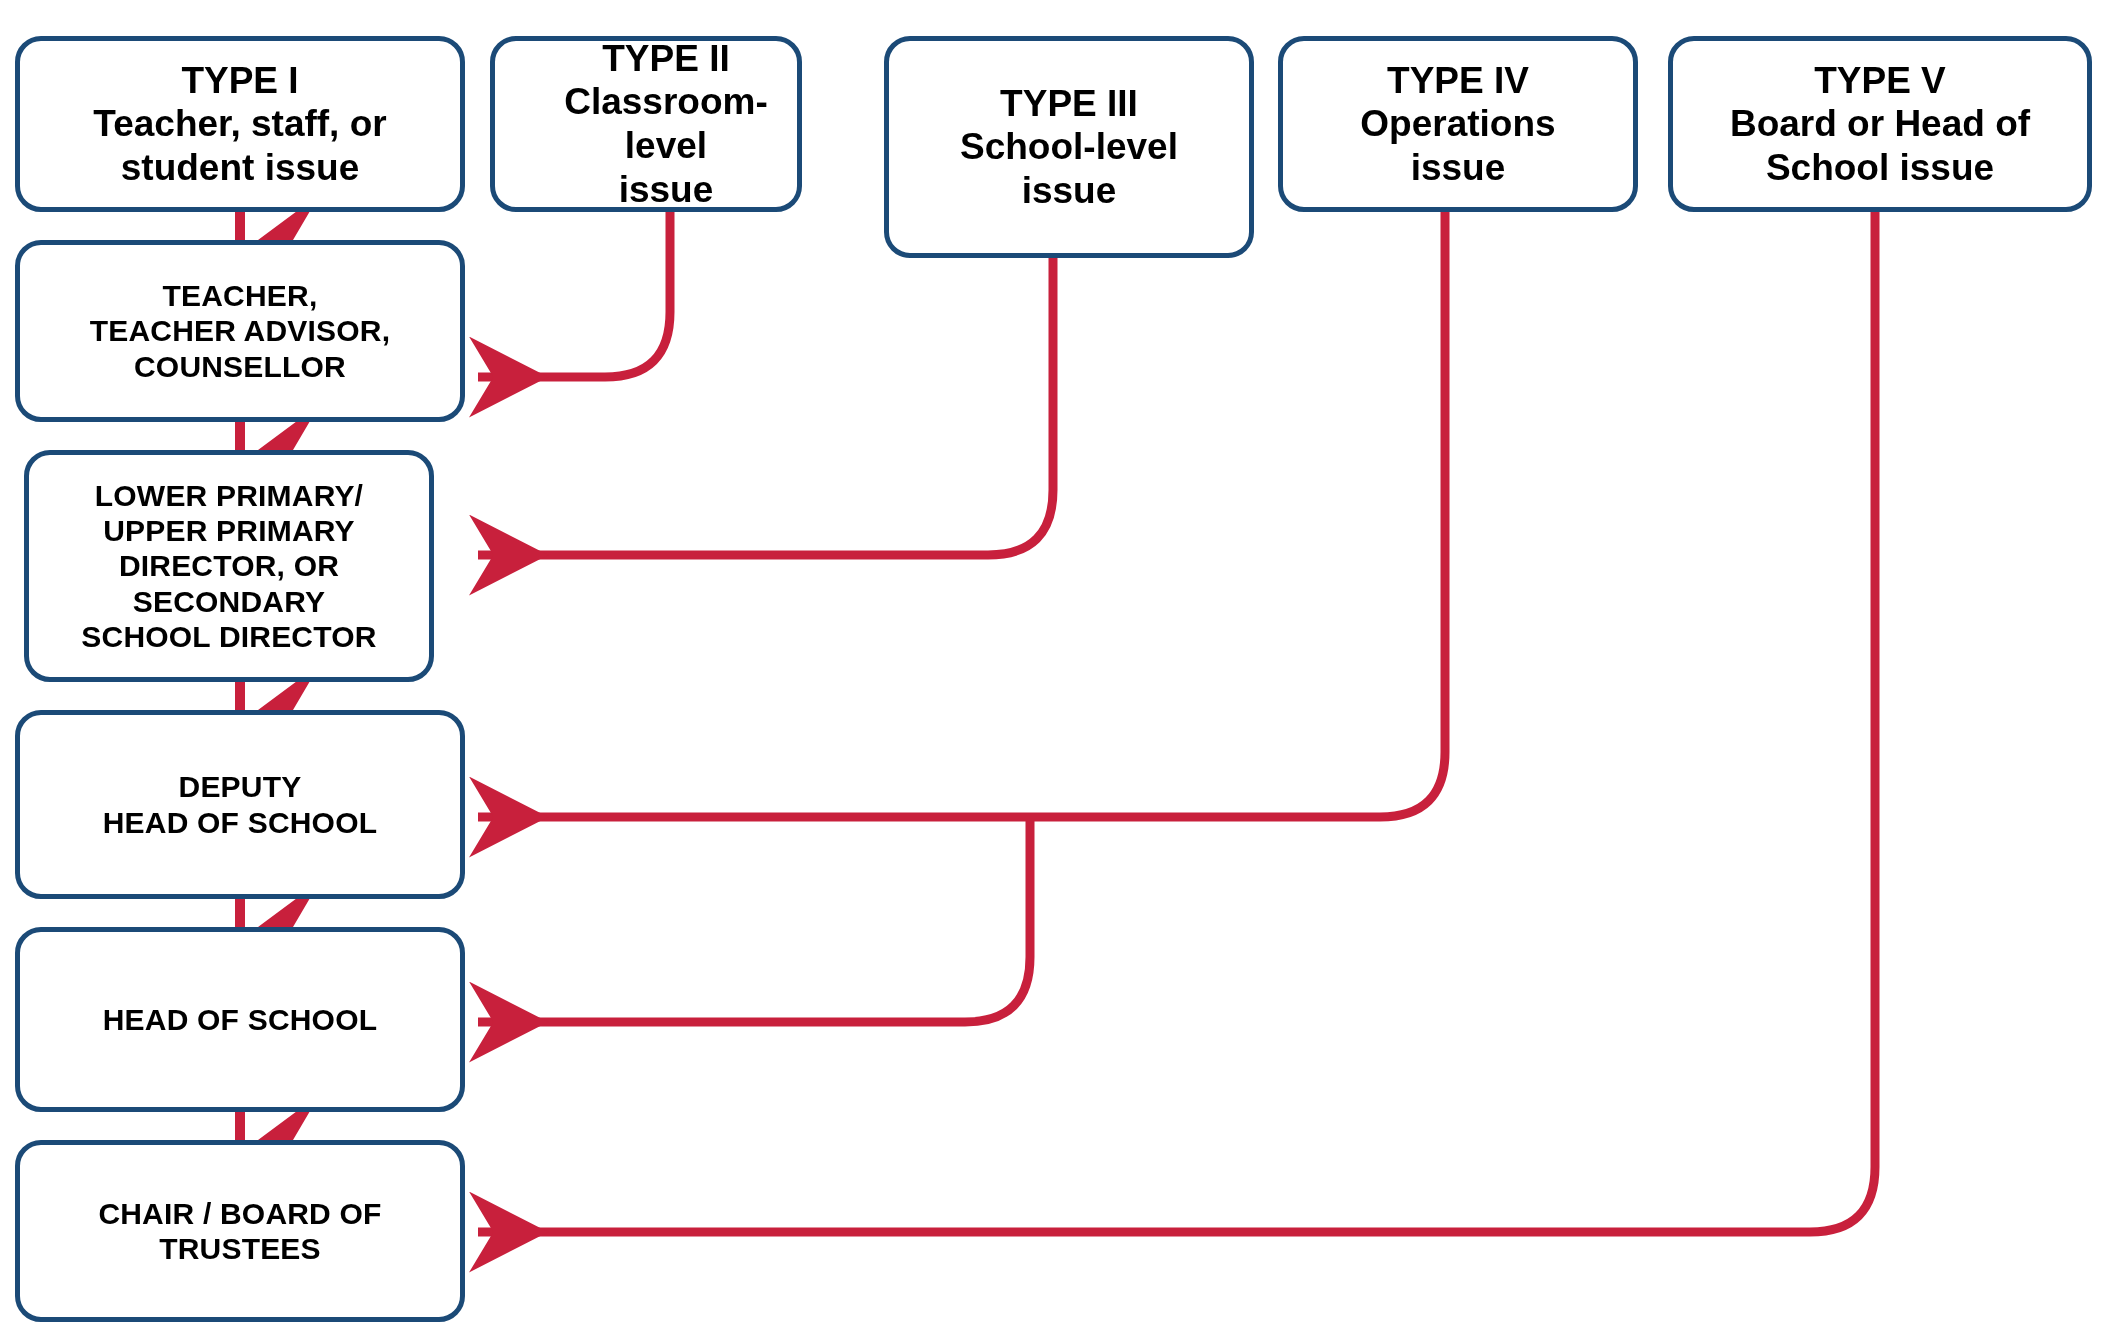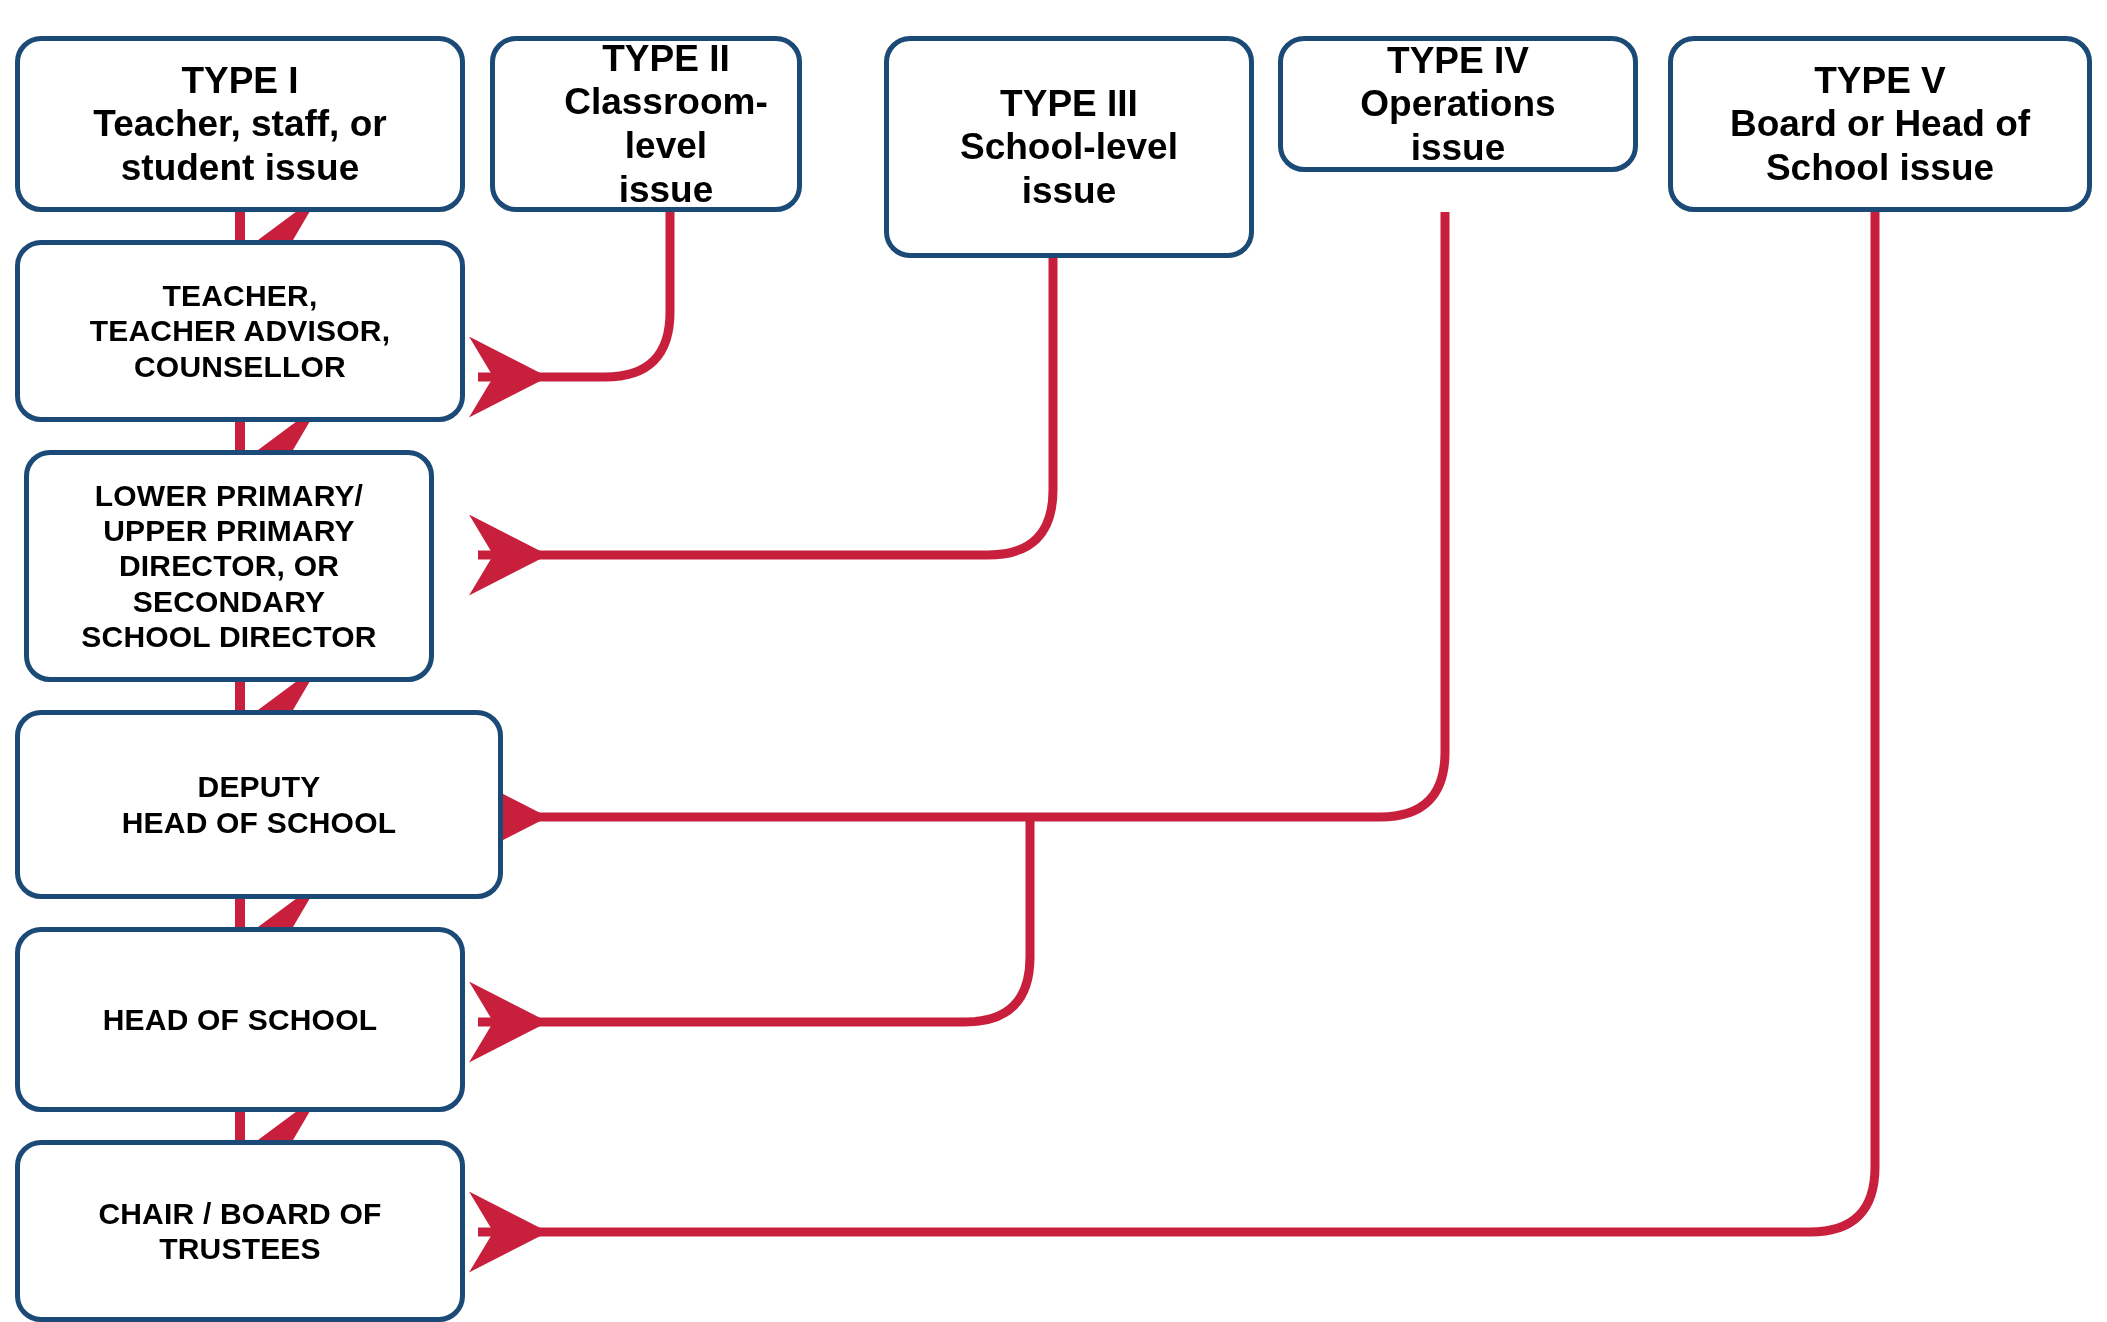--- a/index.html
+++ b/index.html
@@ -121,21 +121,21 @@
 Classroom-level
 issue</span>
   </div>
 
   <div class="node type-node" style="left:884px; top:24px; width:370px; height:222px;">
     <span class="label">TYPE III
 School-level
 issue</span>
   </div>
 
-  <div class="node type-node" style="left:1278px; top:24px; width:360px; height:136px;">
+  <div class="node type-node" style="left:1278px; top:24px; width:360px; height:176px;">
     <span class="label">TYPE IV
 Operations
 issue</span>
   </div>
 
   <div class="node type-node" style="left:1668px; top:24px; width:424px; height:176px;">
     <span class="label">TYPE V
 Board or Head of
 School issue</span>
   </div>
@@ -147,21 +147,21 @@
   </div>
 
   <div class="node chain-node" style="left:24px; top:438px; width:410px; height:232px;">
     <span class="label">LOWER PRIMARY/
 UPPER PRIMARY
 DIRECTOR, OR
 SECONDARY
 SCHOOL DIRECTOR</span>
   </div>
 
-  <div class="node chain-node" style="left:15px; top:698px; width:488px; height:189px;">
+  <div class="node chain-node" style="left:15px; top:698px; width:450px; height:189px;">
     <span class="label">DEPUTY
 HEAD OF SCHOOL</span>
   </div>
 
   <div class="node chain-node" style="left:15px; top:915px; width:450px; height:185px;">
     <span class="label">HEAD OF SCHOOL</span>
   </div>
 
   <div class="node chain-node" style="left:15px; top:1128px; width:450px; height:182px;">
     <span class="label">CHAIR / BOARD OF

